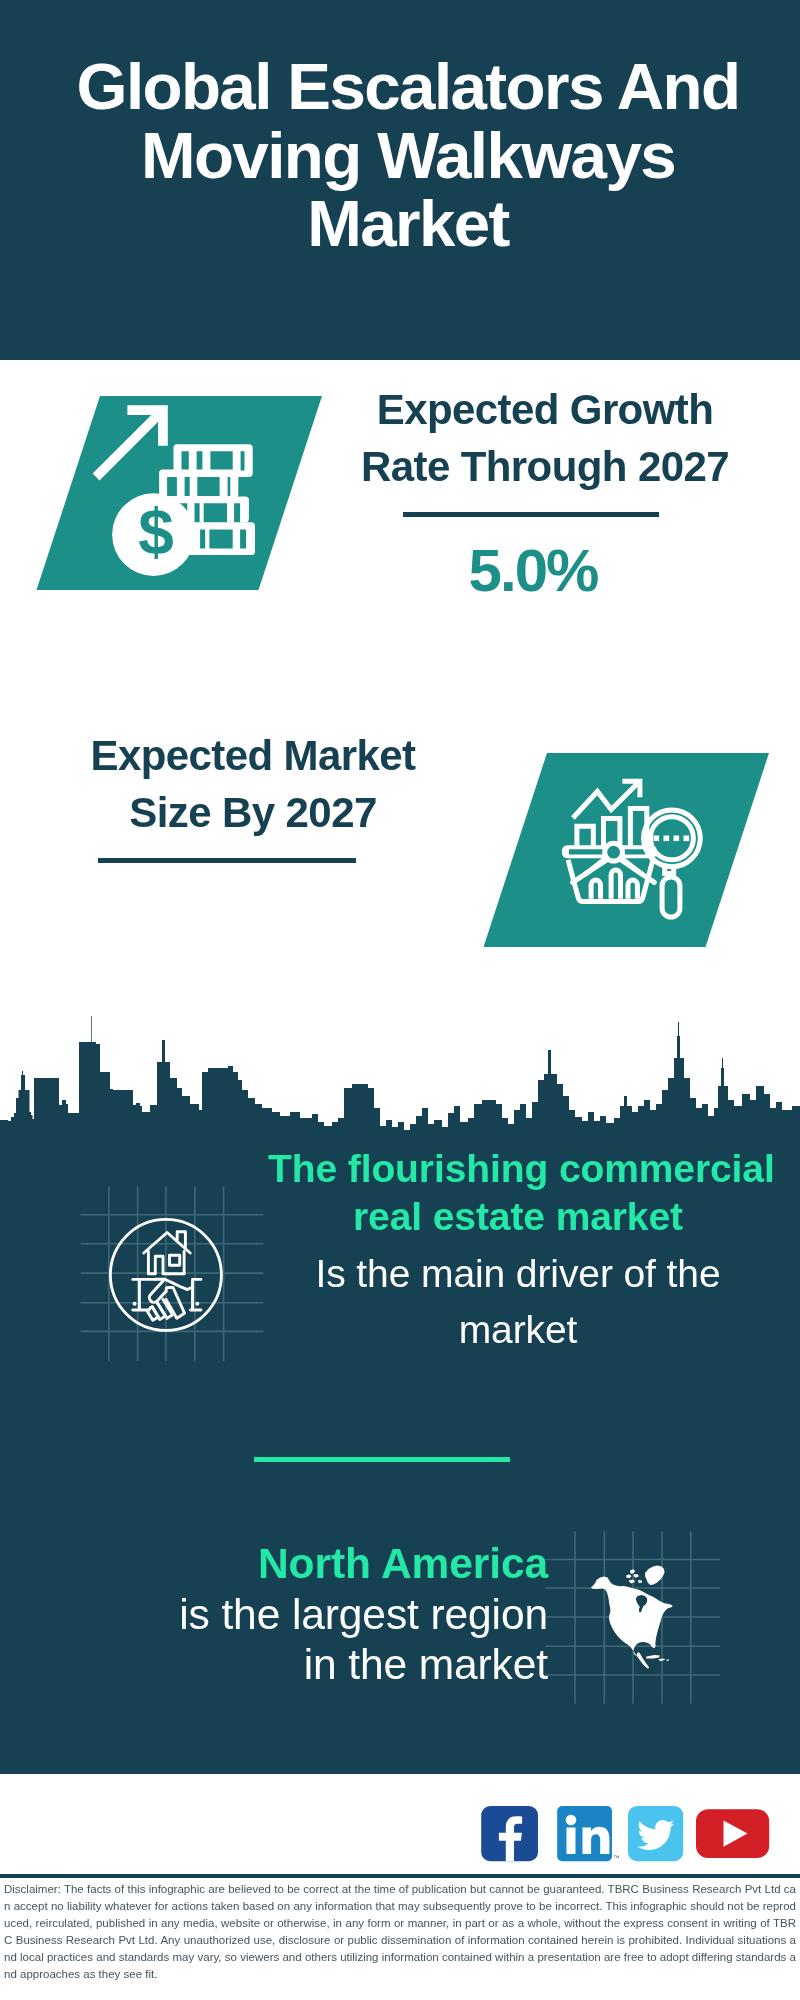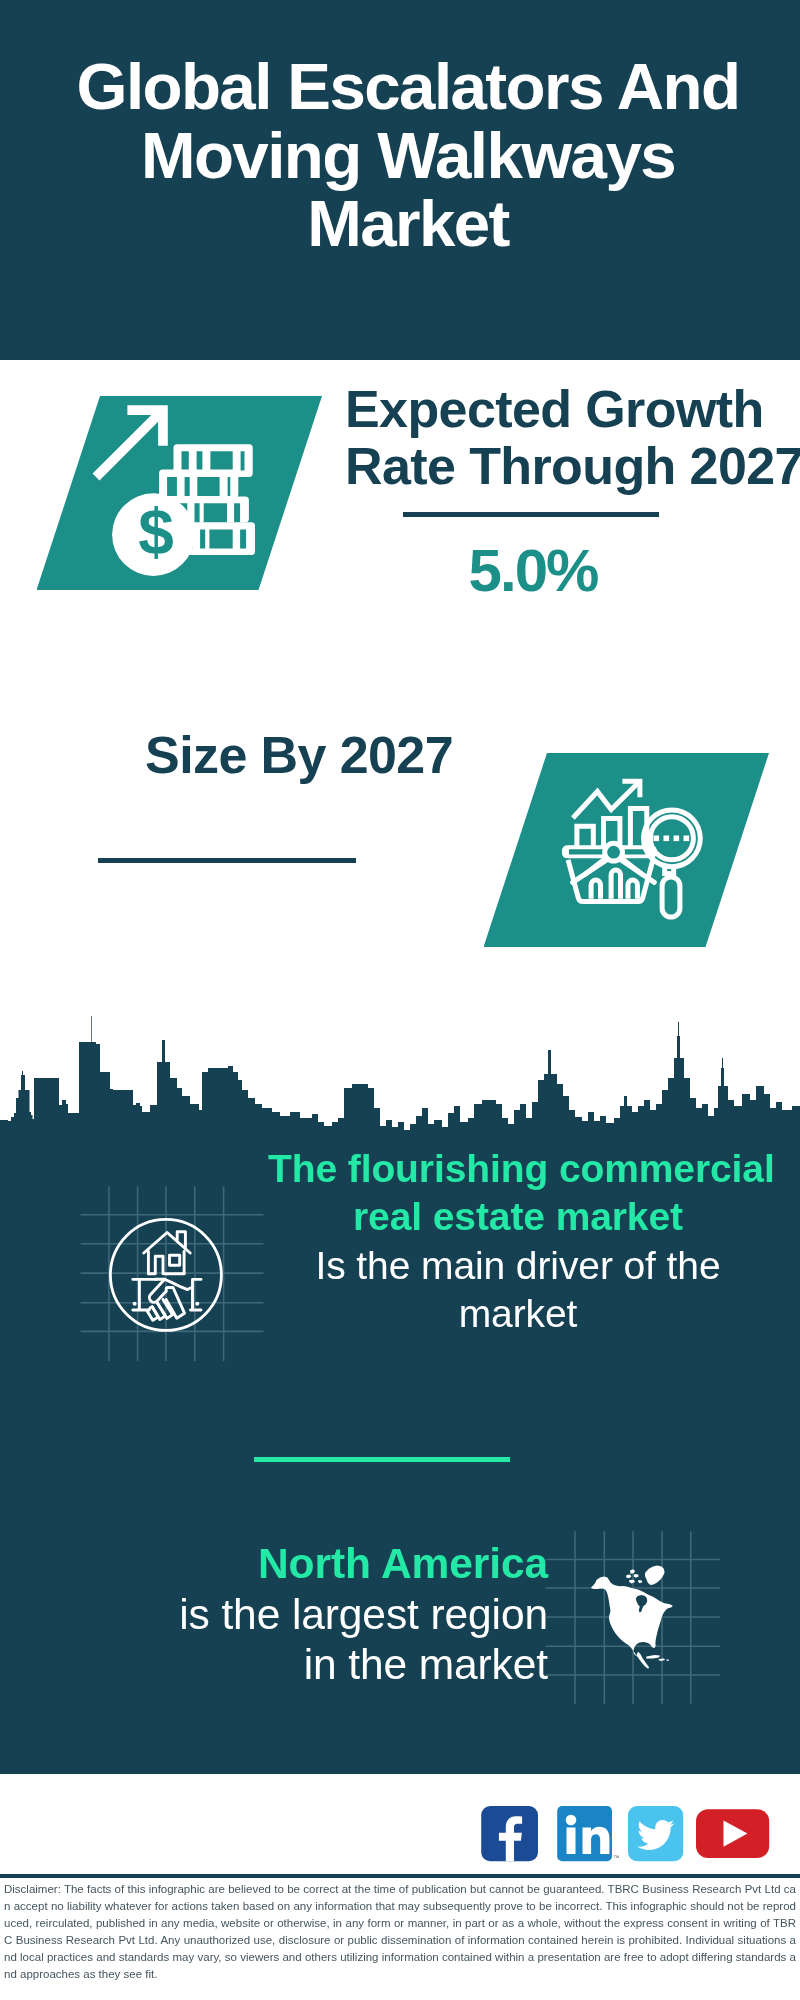--- a/index.html
+++ b/index.html
@@ -10,43 +10,43 @@
   .header{position:absolute;left:0;top:0;width:800px;height:360px;background:#164152;}
   .header-title{position:absolute;left:8px;top:53px;width:800px;text-align:center;color:#ffffff;
      font-size:65.5px;font-weight:bold;line-height:68.6px;letter-spacing:-1.6px;white-space:nowrap;}
 
   
   .tile{position:absolute;width:285.5px;height:194px;}
   .tile .bg{position:absolute;inset:0;background:#1c8f88;
      clip-path:polygon(22.24% 0,100% 0,77.76% 100%,0 100%);}
   .tile svg{position:absolute;}
   .stat1-icon{left:36.5px;top:396px;}
-  .stat-label{position:absolute;text-align:right;color:#164152;
-     font-size:52px;font-weight:bold;line-height:57px;letter-spacing:-0.6px;white-space:nowrap;}
+  .stat-label{position:absolute;text-align:center;color:#164152;
+     font-size:42px;font-weight:bold;line-height:57px;letter-spacing:-0.6px;white-space:nowrap;}
   .stat-rule{position:absolute;height:5px;background:#164152;}
   .stat-val{position:absolute;text-align:center;color:#1c8f88;font-weight:bold;white-space:nowrap;}
 
   .stat1-text{left:345px;top:381px;width:400px;}
   .stat1-rule{left:403px;top:512px;width:256px;}
   .stat1-val{left:333px;top:536px;width:400px;font-size:60px;letter-spacing:-2px;}
 
   .stat2-icon{left:483.5px;top:753px;}
   .stat2-text{left:53px;top:727px;width:400px;}
   .stat2-rule{left:98px;top:858px;width:258px;}
   .stat2-val{left:52px;top:884px;width:400px;font-size:72px;letter-spacing:-0.5px;}
 
   
   .dark{position:absolute;left:0;top:1146px;width:800px;height:624px;background:#164152;}
   .skyline{position:absolute;left:0;top:1010px;width:800px;height:140px;}
 
   .grid-bg{position:absolute;}
   .grid-bg line{stroke:#3d6878;stroke-width:1.6;}
   .driver-text{position:absolute;text-align:center;font-size:39px;line-height:48.3px;white-space:nowrap;letter-spacing:-0.1px;}
   .driver-text .hl{color:#24e8a6;font-weight:bold;display:block;}
-  .driver-text .rest{color:#ffffff;font-weight:normal;display:block;}
+  .driver-text .rest{color:#ffffff;font-weight:normal;display:block;margin-top:8px;}
   .mid-divider{position:absolute;background:#24e8a6;}
   .region-text{position:absolute;text-align:right;font-size:42.5px;line-height:50.5px;white-space:nowrap;letter-spacing:-0.1px;}
   .region-text .hl{color:#24e8a6;font-weight:bold;display:block;}
   .region-text .rest{color:#ffffff;font-weight:normal;display:block;}
 
   
   .footer{position:absolute;left:0;top:1770px;width:800px;height:230px;background:#fff;}
   .footer-rule{position:absolute;left:0;width:800px;height:4px;background:#164152;}
   .source-text{position:absolute;left:33px;top:1812px;color:#3a7d63;font-size:16.4px;line-height:23px;white-space:nowrap;letter-spacing:-0.1px;}
   .social{position:absolute;top:1795px;}
@@ -140,20 +140,21 @@
         <g fill="#ffffff" stroke="none">
           <rect x="653.0" y="835.5" width="5.6" height="5.6"></rect>
           <rect x="663.0" y="835.5" width="5.6" height="5.6"></rect>
           <rect x="673.0" y="835.5" width="5.6" height="5.6"></rect>
           <rect x="683.0" y="835.5" width="5.6" height="5.6"></rect>
         </g>
       </g>
     </svg>
   </div>
   <div class="stat-label stat2-text">
+      <div>Expected Market</div>
       <div>Size By 2027</div>
     </div>
   <div class="stat-rule stat2-rule"></div>
 
   <div class="dark"></div>
   <svg class="skyline" viewBox="0 1010 800 140" width="800" height="140" preserveAspectRatio="none">
     <path fill="#164152" d="M0 1148 L0 1120 L8 1120 L8 1121 L11 1121 L11 1117 L14 1117 L14 1113 L16 1113 L16 1098 L18.5 1098 L18.5 1090 L21 1090 L21 1075 L22 1075 L22 1071 L23 1071 L23 1075 L25 1075 L25 1090 L29.5 1090 L29.5 1112 L31 1112 L31 1115 L32.5 1115 L32.5 1119 L34 1119 L34 1078 L58 1078 L58 1078 L59 1078 L59 1105 L62 1105 L62 1100 L66 1100 L66 1104 L68 1104 L68 1113 L77 1113 L77 1113 L79 1113 L79 1042 L91 1042 L91 1042 L91.3 1042 L91.3 1016 L92 1016 L92 1042 L96 1042 L96 1044 L100 1044 L100 1072 L110 1072 L110 1089 L113 1089 L113 1090 L130 1090 L130 1090 L133 1090 L133 1105 L136 1105 L136 1103 L140 1103 L140 1106 L142 1106 L142 1112 L148 1112 L148 1112 L150 1112 L150 1105 L153 1105 L153 1105 L157 1105 L157 1062 L161 1062 L161 1062 L162 1062 L162 1040 L164 1040 L164 1040 L165 1040 L165 1062 L168 1062 L168 1062 L170 1062 L170 1078 L175 1078 L175 1078 L177 1078 L177 1088 L180 1088 L180 1088 L182 1088 L182 1096 L188 1096 L188 1096 L190 1096 L190 1104 L196 1104 L196 1104 L199 1104 L199 1110 L202 1110 L202 1072 L206 1072 L206 1072 L208 1072 L208 1068 L226 1068 L226 1068 L228 1068 L228 1066 L231 1066 L231 1066 L233 1066 L233 1072 L236 1072 L236 1072 L238 1072 L238 1080 L240 1080 L240 1080 L242 1080 L242 1090 L246 1090 L246 1090 L248 1090 L248 1098 L253 1098 L253 1098 L255 1098 L255 1104 L260 1104 L260 1104 L262 1104 L262 1108 L270 1108 L270 1108 L272 1108 L272 1112 L278 1112 L278 1112 L280 1112 L280 1116 L288 1116 L288 1116 L290 1116 L290 1112 L298 1112 L298 1112 L300 1112 L300 1118 L310 1118 L310 1118 L312 1118 L312 1114 L316 1114 L316 1114 L318 1114 L318 1122 L322 1122 L322 1122 L324 1122 L324 1126 L330 1126 L330 1126 L332 1126 L332 1122 L336 1122 L336 1122 L338 1122 L338 1118 L342 1118 L342 1118 L344 1118 L344 1088 L350 1088 L350 1088 L352 1088 L352 1084 L366 1084 L366 1084 L368 1084 L368 1088 L372 1088 L372 1088 L374 1088 L374 1108 L378 1108 L378 1108 L380 1108 L380 1126 L384 1126 L384 1126 L386 1126 L386 1120 L390 1120 L390 1120 L392 1120 L392 1127 L396 1127 L396 1127 L398 1127 L398 1122 L402 1122 L402 1122 L404 1122 L404 1130 L408 1130 L408 1130 L410 1130 L410 1124 L414 1124 L414 1124 L416 1124 L416 1116 L420 1116 L420 1116 L422 1116 L422 1108 L426 1108 L426 1108 L428 1108 L428 1124 L432 1124 L432 1124 L434 1124 L434 1120 L440 1120 L440 1120 L442 1120 L442 1127 L446 1127 L446 1127 L448 1127 L448 1113 L452 1113 L452 1113 L454 1113 L454 1106 L458 1106 L458 1106 L460 1106 L460 1122 L466 1122 L466 1122 L468 1122 L468 1118 L472 1118 L472 1118 L474 1118 L474 1104 L480 1104 L480 1104 L482 1104 L482 1100 L494 1100 L494 1100 L496 1100 L496 1104 L500 1104 L500 1104 L502 1104 L502 1118 L506 1118 L506 1118 L508 1118 L508 1124 L512 1124 L512 1124 L514 1124 L514 1110 L518 1110 L518 1110 L520 1110 L520 1104 L524 1104 L524 1104 L526 1104 L526 1118 L530 1118 L530 1118 L532 1118 L532 1102 L536 1102 L536 1102 L538 1102 L538 1080 L542 1080 L542 1080 L544 1080 L544 1074 L547 1074 L547 1074 L548 1074 L548 1050 L550 1050 L550 1050 L551 1050 L551 1074 L555 1074 L555 1074 L557 1074 L557 1084 L561 1084 L561 1084 L563 1084 L563 1096 L567 1096 L567 1096 L569 1096 L569 1110 L573 1110 L573 1110 L575 1110 L575 1117 L580 1117 L580 1117 L582 1117 L582 1121 L586 1121 L586 1121 L588 1121 L588 1112 L592 1112 L592 1112 L594 1112 L594 1121 L598 1121 L598 1121 L600 1121 L600 1116 L604 1116 L604 1116 L606 1116 L606 1123 L612 1123 L612 1123 L614 1123 L614 1118 L618 1118 L618 1118 L620 1118 L620 1106 L623 1106 L623 1106 L624 1106 L624 1096 L626 1096 L626 1096 L627 1096 L627 1106 L630 1106 L630 1106 L632 1106 L632 1112 L636 1112 L636 1112 L638 1112 L638 1106 L642 1106 L642 1106 L644 1106 L644 1100 L648 1100 L648 1100 L650 1100 L650 1110 L654 1110 L654 1110 L656 1110 L656 1104 L660 1104 L660 1104 L662 1104 L662 1090 L666 1090 L666 1090 L668 1090 L668 1078 L672 1078 L672 1078 L674 1078 L674 1058 L676 1058 L676 1058 L677 1058 L677 1036 L678 1036 L678 1022 L679 1022 L679 1036 L680 1036 L680 1058 L682 1058 L682 1058 L684 1058 L684 1078 L688 1078 L688 1078 L690 1078 L690 1098 L694 1098 L694 1098 L696 1098 L696 1108 L700 1108 L700 1108 L702 1108 L702 1104 L706 1104 L706 1104 L708 1104 L708 1116 L712 1116 L712 1116 L714 1116 L714 1108 L716 1108 L716 1108 L718 1108 L718 1086 L720 1086 L720 1086 L721 1086 L721 1068 L722 1068 L722 1058 L723 1058 L723 1068 L724 1068 L724 1086 L726 1086 L726 1086 L728 1086 L728 1100 L732 1100 L732 1100 L734 1100 L734 1106 L740 1106 L740 1106 L742 1106 L742 1094 L748 1094 L748 1094 L750 1094 L750 1100 L754 1100 L754 1100 L756 1100 L756 1086 L762 1086 L762 1086 L764 1086 L764 1094 L768 1094 L768 1094 L770 1094 L770 1108 L774 1108 L774 1108 L776 1108 L776 1102 L780 1102 L780 1102 L782 1102 L782 1110 L790 1110 L790 1110 L792 1110 L792 1106 L800 1106 L800 1106 L800 1106 L800 1148 Z"></path>
   </svg>
 
   <svg class="grid-bg" style="left:78px;top:1182px;" width="190" height="184" viewBox="78 1182 190 184">

